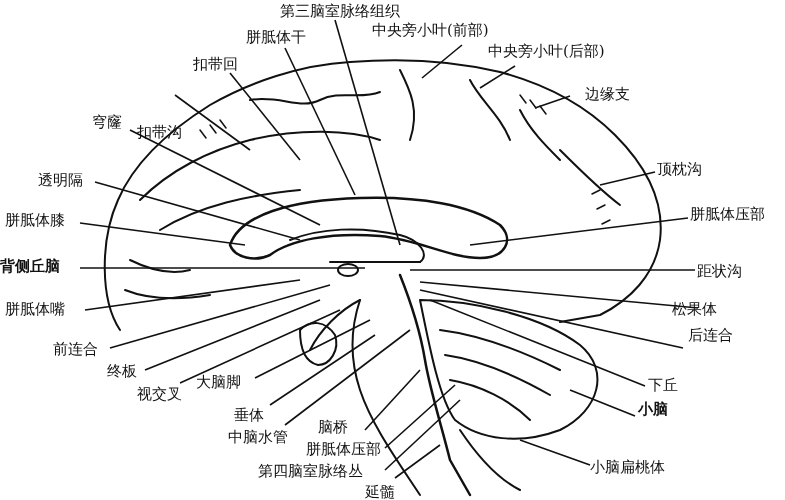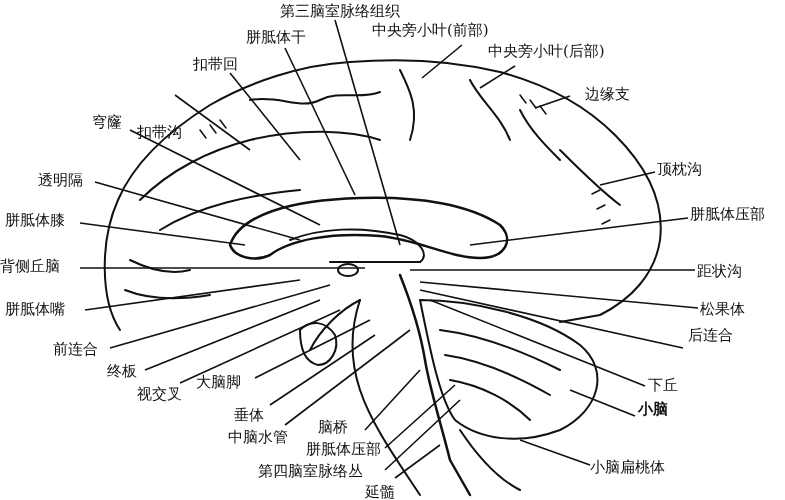--- a/index.html
+++ b/index.html
@@ -83,36 +83,36 @@
       </g>
   </svg>
 
   <span class="lbl" style="left: 262px; top: 2px; margin-left: 18px;">第三脑室脉络组织</span>
   <span class="lbl" style="left: 246px; top: 28px;">胼胝体干</span>
   <span class="lbl" style="left: 193px; top: 55px;">扣带回</span>
   <span class="lbl" style="left: 137px; top: 75px; margin-top: 48px;">扣带沟</span>
   <span class="lbl" style="left: 92px; top: 113px;">穹窿</span>
   <span class="lbl" style="left: 38px; top: 171px;">透明隔</span>
   <span class="lbl" style="left: 5px; top: 211px;">胼胝体膝</span>
-  <span class="lbl" style="left: 0px; top: 257px;">背侧丘脑</span>
+  <span class="lbl" style="left: 0px; top: 257px; font-weight: bold;">背侧丘脑</span>
   <span class="lbl" style="left: 5px; top: 300px; text-align: right;">胼胝体嘴</span>
   <span class="lbl" style="left: 53px; top: 340px;">前连合</span>
   <span class="lbl" style="left: 107px; top: 362px;">终板</span>
   <span class="lbl" style="left: 137px; top: 385px;">视交叉</span>
   <span class="lbl" style="left: 196px; top: 373px;">大脑脚</span>
   <span class="lbl" style="left: 234px; top: 406px;">垂体</span>
   <span class="lbl" style="left: 228px; top: 428px;">中脑水管</span>
   <span class="lbl" style="left: 318px; top: 418px;">脑桥</span>
   <span class="lbl" style="left: 306px; top: 440px;">胼胝体压部</span>
   <span class="lbl" style="left: 258px; top: 462px;">第四脑室脉络丛</span>
   <span class="lbl" style="left: 365px; top: 483px;">延髓</span>
   <span class="lbl" style="left: 488px; top: 42px;">中央旁小叶(后部)</span>
   <span class="lbl" style="left: 372px; top: 21px;">中央旁小叶(前部)</span>
   <span class="lbl" style="left: 573px; top: 85px; margin-left: 12px;">边缘支</span>
   <span class="lbl" style="left: 657px; top: 160px;">顶枕沟</span>
   <span class="lbl" style="left: 690px; top: 205px;">胼胝体压部</span>
   <span class="lbl" style="left: 697px; top: 262px;">距状沟</span>
-  <span class="lbl" style="left: 700px; top: 300px;">松果体</span>
+  <span class="lbl" style="left: 672px; top: 300px;">松果体</span>
   <span class="lbl" style="left: 688px; top: 326px;">后连合</span>
   <span class="lbl" style="left: 648px; top: 376px;">下丘</span>
   <span class="lbl" style="left: 638px; top: 400px; font-weight: bold;">小脑</span>
   <span class="lbl" style="left: 590px; top: 458px;">小脑扁桃体</span>
 </div>
 
 </body></html>

